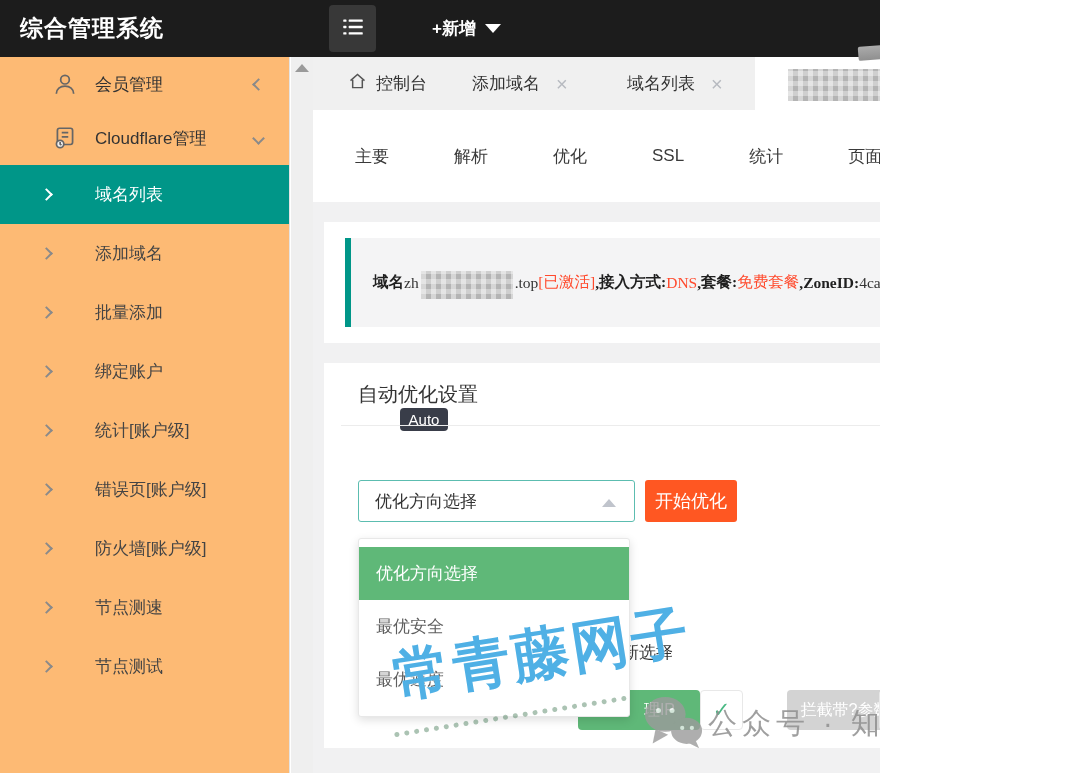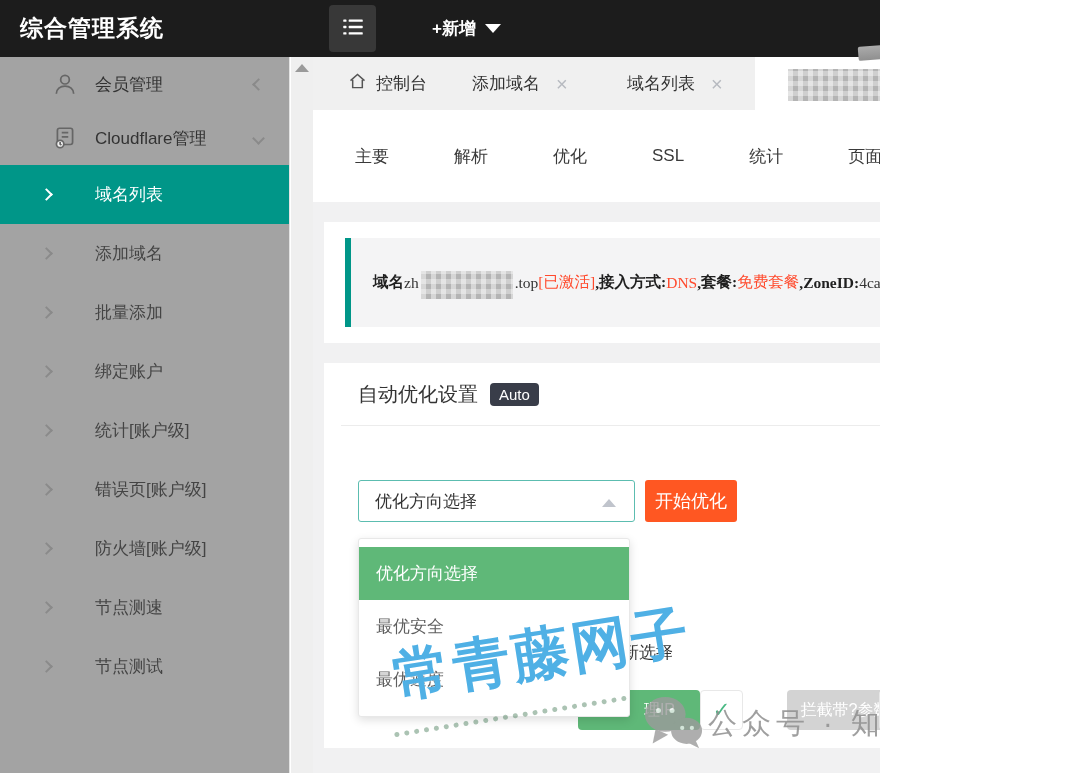--- a/index.html
+++ b/index.html
@@ -9,21 +9,21 @@
 
   
   .topbar{position:absolute;left:0;top:0;width:1080px;height:57px;background:#1c1c1c;z-index:10;}
   .topbar .title{position:absolute;left:20px;top:0;line-height:57px;color:#fff;font-size:23px;font-weight:600;letter-spacing:1px;}
   .menu-btn{position:absolute;left:329px;top:5px;width:47px;height:47px;background:#383838;border-radius:4px;
     display:flex;align-items:center;justify-content:center;cursor:pointer;}
   .new-btn{position:absolute;left:432px;top:0;height:57px;display:flex;align-items:center;cursor:pointer;color:#fff;font-size:17px;font-weight:bold;}
   .caret-down{display:inline-block;width:0;height:0;border-left:8px solid transparent;border-right:8px solid transparent;border-top:9px solid #fff;margin-left:9px;}
 
   
-  .sidebar{position:absolute;left:0;top:57px;width:290px;height:716px;background:#a3a3a3;border-right:1px solid #e3e3e3;}
+  .sidebar{position:absolute;left:0;top:57px;width:290px;height:716px;background:#fdba74;border-right:1px solid #e3e3e3;}
   .side-group{position:relative;height:54px;display:flex;align-items:center;cursor:pointer;}
   .side-group .g-icon{position:absolute;left:52px;top:50%;transform:translateY(-50%);width:26px;height:26px;}
   .side-group .g-label{position:absolute;left:95px;font-size:17px;color:#333;}
   .side-group .g-arrow{position:absolute;right:26px;}
   .chev{display:inline-block;width:9px;height:9px;border-right:2px solid #8a8a8a;border-bottom:2px solid #8a8a8a;}
   .chev.right{transform:rotate(-45deg);}
   .chev.down{transform:rotate(45deg);}
   .chev.left{transform:rotate(135deg);}
   .chev.white{border-color:#fff;}
   .side-item{position:relative;height:59px;display:flex;align-items:center;cursor:pointer;color:#444;font-size:17px;}
@@ -63,21 +63,21 @@
   .page{position:absolute;left:0;top:145px;width:767px;height:571px;background:#f1f1f2;}
   .card{position:absolute;background:#fff;}
   .card1{left:11px;top:20px;width:756px;height:121px;}
   .banner{position:absolute;left:21px;top:16px;right:0;height:89px;background:#f4f4f5;border-left:6px solid #009688;
     display:flex;align-items:center;padding-left:22px;white-space:nowrap;overflow:hidden;font-size:15.5px;color:#333;font-family:Liberation Serif, serif;}
   .banner b{font-weight:700;color:#1f1f1f;}
   .banner .red{color:#ff4a2d;}
   .banner .censor{display:inline-block;height:28px;vertical-align:middle;margin:0 2px -4px 2px;}
 
   .card2{left:11px;top:161px;width:756px;height:385px;overflow:hidden;}
-  .sec-heading{position:absolute;left:34px;top:18px;font-size:20px;color:#333;display:flex;align-items:center;}
+  .sec-heading{position:absolute;left:34px;top:18px;font-size:20px;color:#333;display:flex;align-items:center;flex-direction:column;}
   .badge{margin-left:12px;background:#393d49;color:#fff;font-size:15px;padding:4px 9px;border-radius:4px;line-height:1;}
   .divider{position:absolute;left:17px;right:17px;top:62px;border-top:1px solid #ececec;}
   .desc{position:absolute;left:34px;top:76px;font-size:17px;color:#444;white-space:nowrap;}
   .desc b{color:#1c1c1c;}
 
   .select-box{position:absolute;left:34px;top:117px;width:277px;height:42px;background:#fff;border:1px solid #5cbdb0;border-radius:3px;
     display:flex;align-items:center;padding-left:16px;font-size:17px;color:#333;cursor:pointer;}
   .caret-up{position:absolute;right:18px;top:18px;width:0;height:0;border-left:7px solid transparent;border-right:7px solid transparent;border-bottom:8px solid #c0c4cc;}
   .start-btn{position:absolute;left:321px;top:117px;width:92px;height:42px;background:#ff5722;color:#fff;border:none;border-radius:3px;
     font-size:18px;font-family:inherit;cursor:pointer;}

